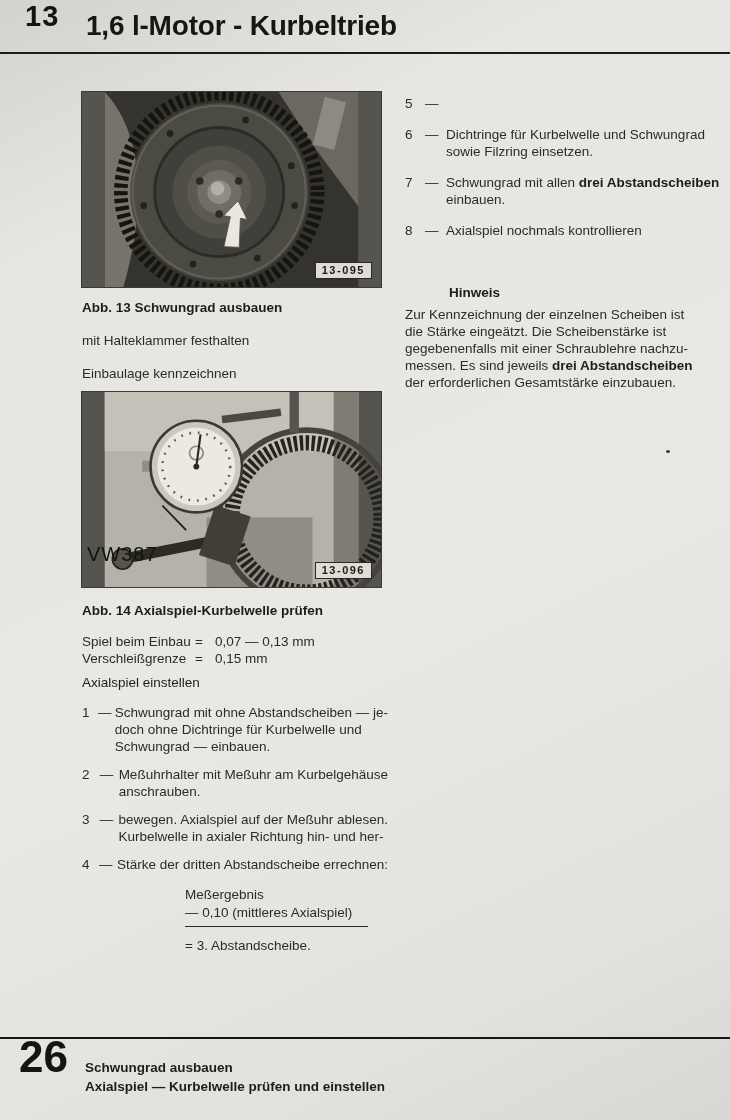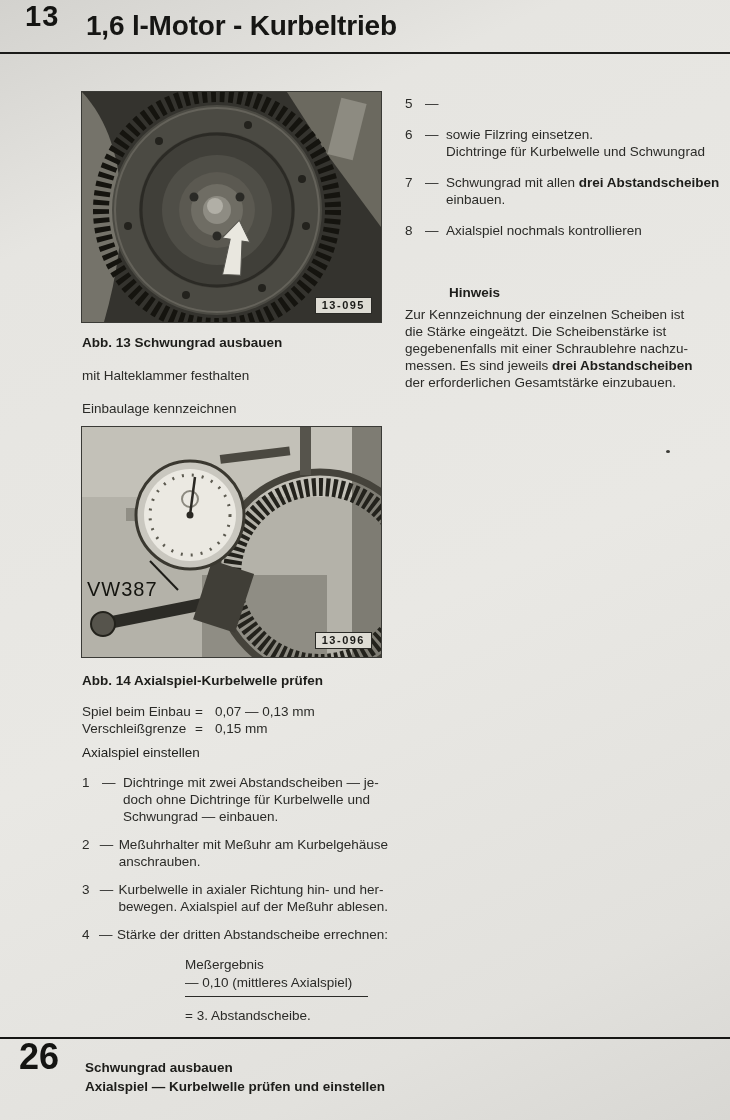--- a/index.html
+++ b/index.html
@@ -15,21 +15,21 @@
   
   .chapnum { position:absolute; left:25px; top:8px; font-size:29px; font-weight:bold; color:#141412; letter-spacing:1px; }
   .htitle  { position:absolute; left:86px; top:17px; font-size:28px; font-weight:bold; color:#161614; letter-spacing:-0.2px; }
   .hrule   { position:absolute; left:0; top:52px; width:730px; height:2px; background:#1b1b19; }
 
   
   .left-col  { position:absolute; left:82px;  top:92px; width:306px; }
   .right-col { position:absolute; left:405px; top:95px; width:322px; }
 
   
-  .photo { position:relative; width:299px; height:230px; background:#55544e; outline:1px solid #3a3a36;text-decoration:underline; }
+  .photo { position:relative; width:299px; height:195px; background:#55544e; outline:1px solid #3a3a36;text-decoration:underline; }
   .photo svg { display:block; width:100%; height:100%; }
   .photo-id {
     position:absolute; right:9px; bottom:8px; background:#dedcd4; color:#1a1a17;
     border:1px solid #2a2a26; font-size:11px; line-height:13px; padding:1px 6px;
     letter-spacing:1.5px; font-weight:bold;
   }
   .tool-label { position:absolute; left:5px; top:122px; font-size:20px; letter-spacing:1px; color:#14140f; font-weight:normal;margin-top:32px; }
 
   .caption { margin-top:12px; font-weight:bold; color:#1d1d1a; white-space:nowrap; }
   .fig-note { margin-top:8px; }
@@ -59,21 +59,21 @@
   .hinweis-head { font-weight:bold; color:#1d1d1a; margin-bottom:5px;margin-left:44px; }
   .hinweis div.hline { white-space:nowrap; }
 
   
   .calc { margin-left:103px; margin-top:13px; line-height:18px; }
   .calc-l2 { border-bottom:1.5px solid #2b2b28; padding-bottom:4px; width:183px; white-space:nowrap; }
   .calc-l3 { margin-top:10px; }
 
   
   .frule { position:absolute; left:0; top:1037px; width:730px; height:2px; background:#161614; }
-  .pagenum { position:absolute; left:19px; top:1048px; font-size:36px; font-weight:bold; color:#141412; }
+  .pagenum { position:absolute; left:19px; top:1048px; font-size:44px; font-weight:bold; color:#141412; }
   .footer-lines { position:absolute; left:85px; top:1058px; font-weight:bold; color:#1d1d1a; line-height:19px; }
   .footer-lines div { white-space:nowrap; }
 
   .speck { position:absolute; left:666px; top:450px; width:4px; height:3px; background:#3a3a36; border-radius:50%; }
 </style>
 </head>
 <body>
 
 <div class="page">
 
@@ -159,39 +159,39 @@
       </div>
     </div>
 
     <div class="subhead">Axialspiel einstellen</div>
 
     <div class="steps1">
       <div class="step">
         <span class="snum">1</span>
         <span class="sdash">—</span>
         <span class="slines">
-          <span class="sline">Dichtringe mit zwei Abstandscheiben — je-</span>
+          <span class="sline">Schwungrad mit ohne Abstandscheiben — je-</span>
           <span class="sline">doch ohne Dichtringe für Kurbelwelle und</span>
           <span class="sline">Schwungrad — einbauen.</span>
         </span>
       </div>
       <div class="step">
         <span class="snum">2</span>
         <span class="sdash">—</span>
         <span class="slines">
           <span class="sline">Meßuhrhalter mit Meßuhr am Kurbelgehäuse</span>
           <span class="sline">anschrauben.</span>
         </span>
       </div>
       <div class="step">
         <span class="snum">3</span>
         <span class="sdash">—</span>
         <span class="slines">
+          <span class="sline">bewegen. Axialspiel auf der Meßuhr ablesen.</span>
           <span class="sline">Kurbelwelle in axialer Richtung hin- und her-</span>
-          <span class="sline">bewegen. Axialspiel auf der Meßuhr ablesen.</span>
         </span>
       </div>
       <div class="step">
         <span class="snum">4</span>
         <span class="sdash">—</span>
         <span class="slines">
           <span class="sline">Stärke der dritten Abstandscheibe errechnen:</span>
         </span>
       </div>
     </div>
@@ -205,22 +205,22 @@
 
   <section class="right-col">
     <div class="step">
       <span class="snum">5</span>
       <span class="sdash">—</span>
     </div>
     <div class="step">
       <span class="snum">6</span>
       <span class="sdash">—</span>
       <span class="slines">
+        <span class="sline">Dichtringe für Kurbelwelle und Schwungrad</span>
         <span class="sline">sowie Filzring einsetzen.</span>
-        <span class="sline">Dichtringe für Kurbelwelle und Schwungrad</span>
       </span>
     </div>
     <div class="step">
       <span class="snum">7</span>
       <span class="sdash">—</span>
       <span class="slines">
         <span class="sline"><span>Schwungrad mit allen </span><span class="bold">drei Abstandscheiben</span></span>
         <span class="sline">einbauen.</span>
       </span>
     </div>

